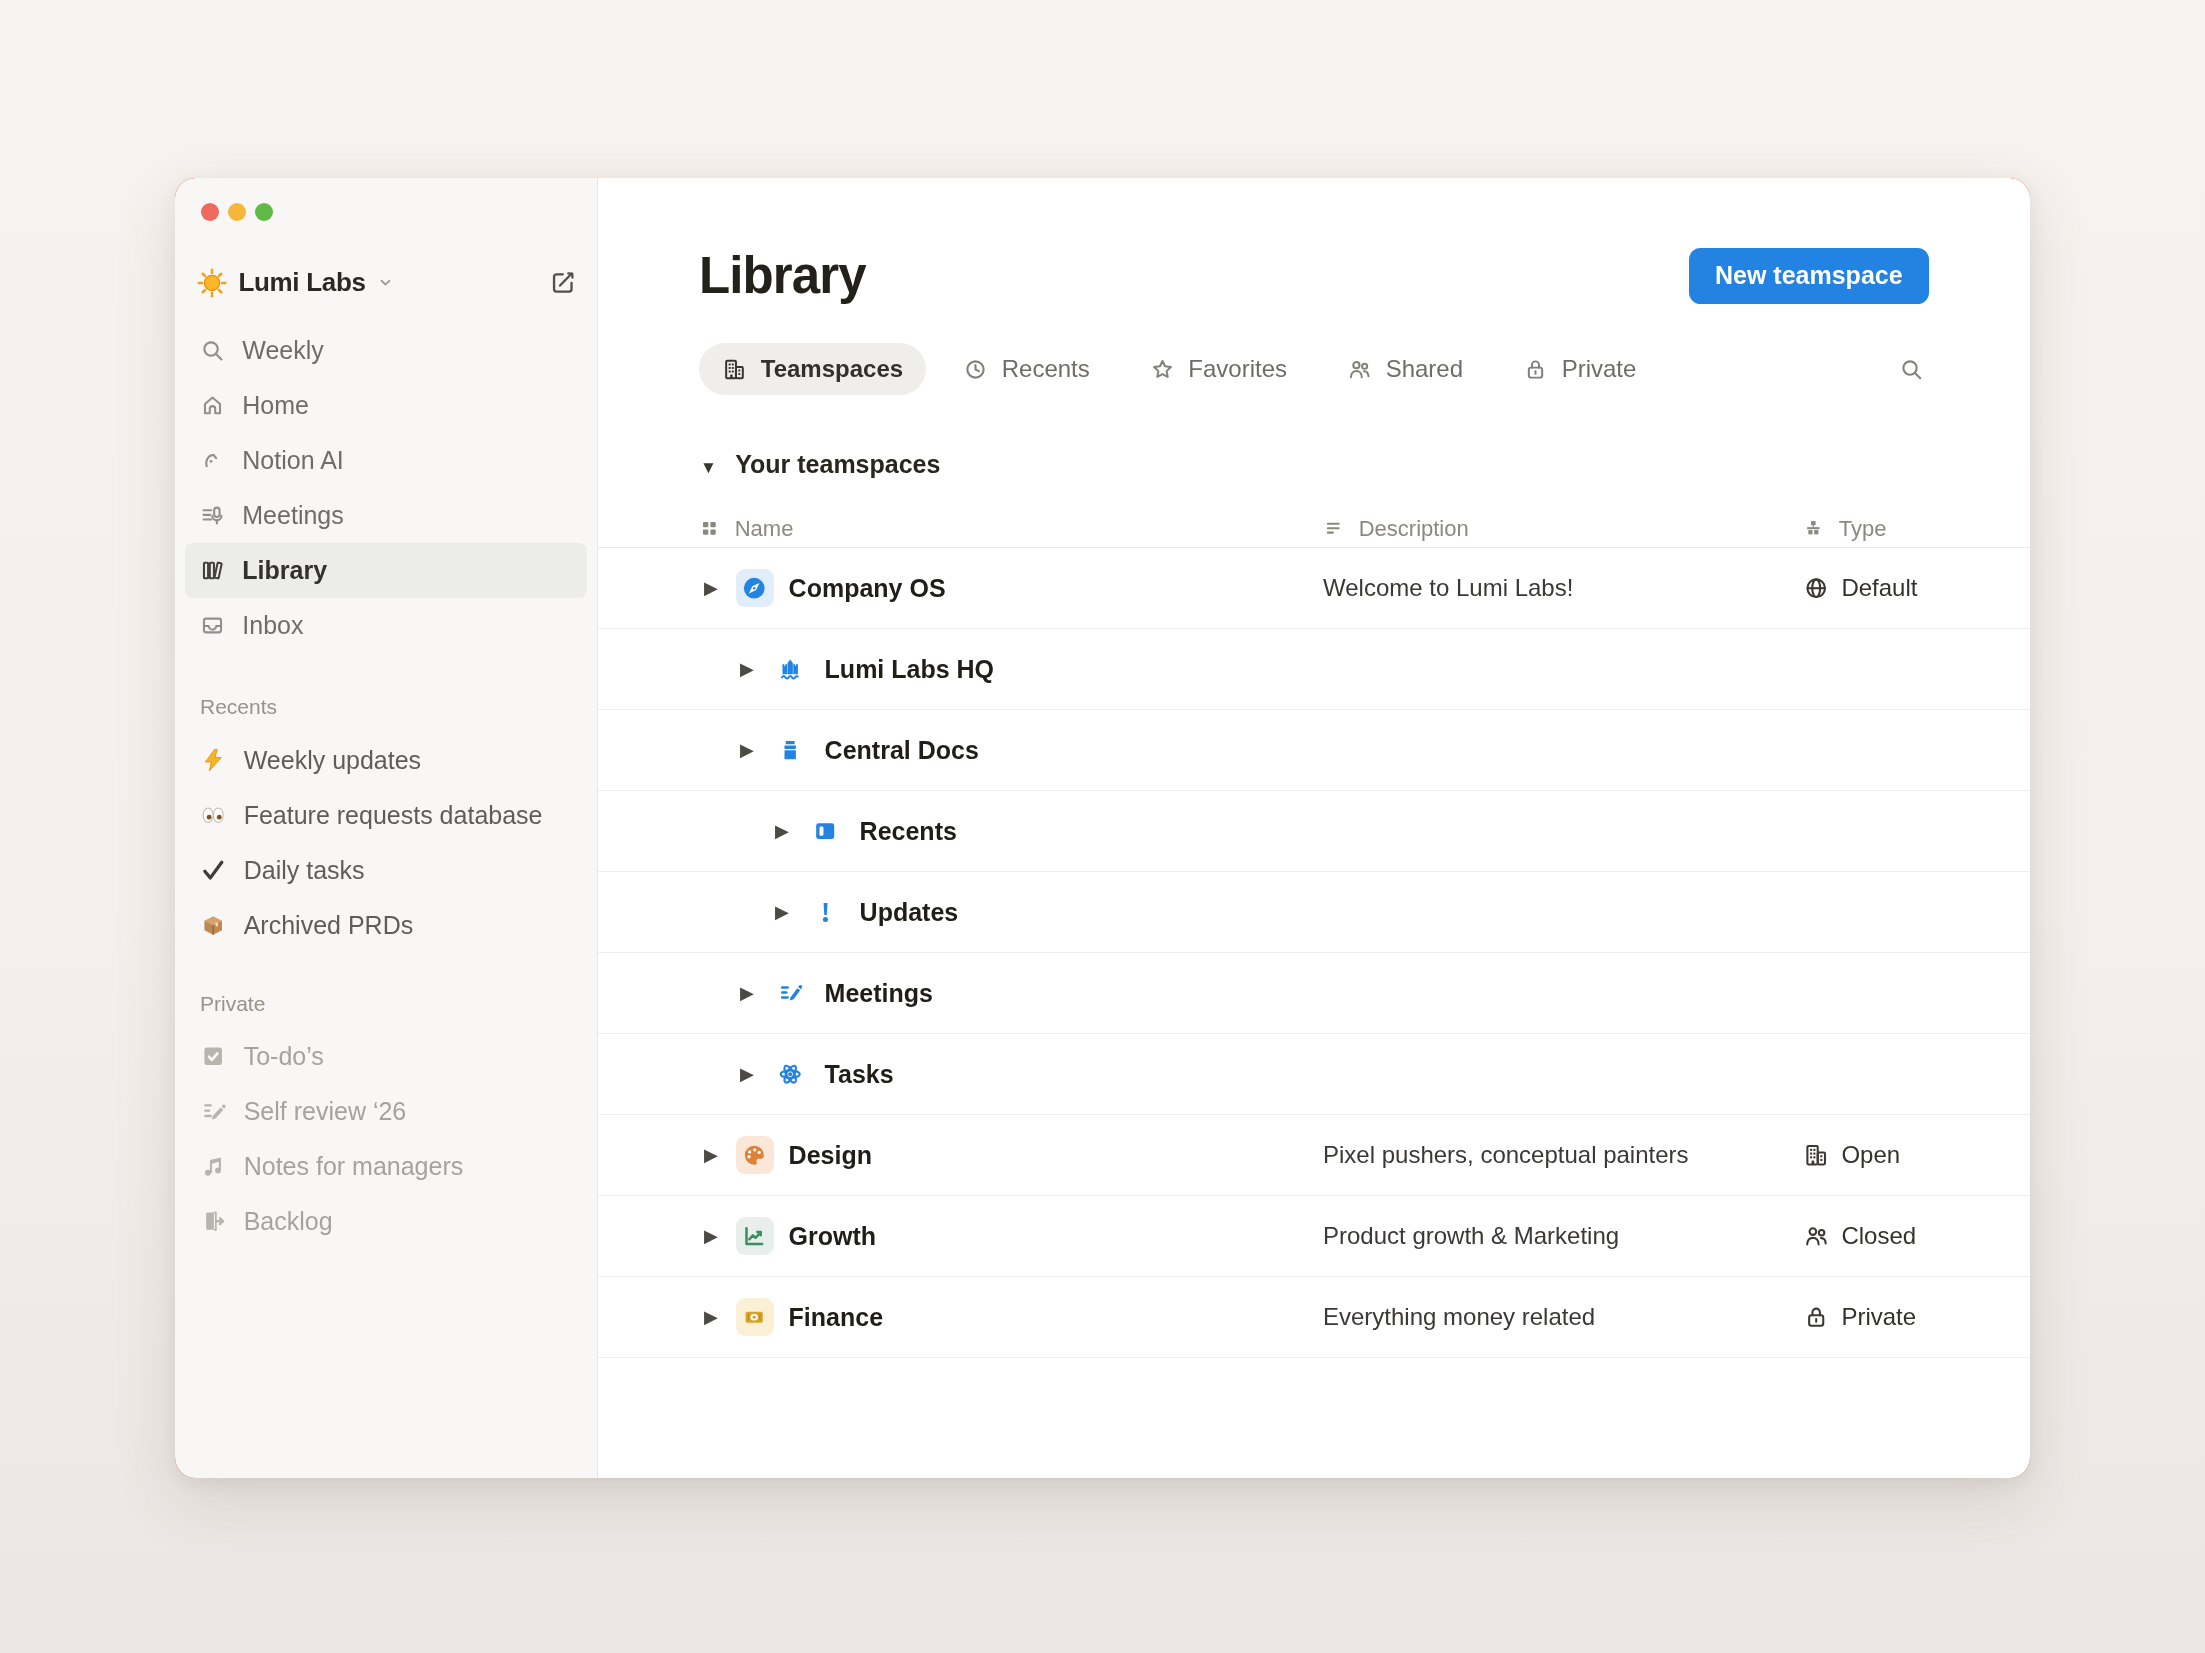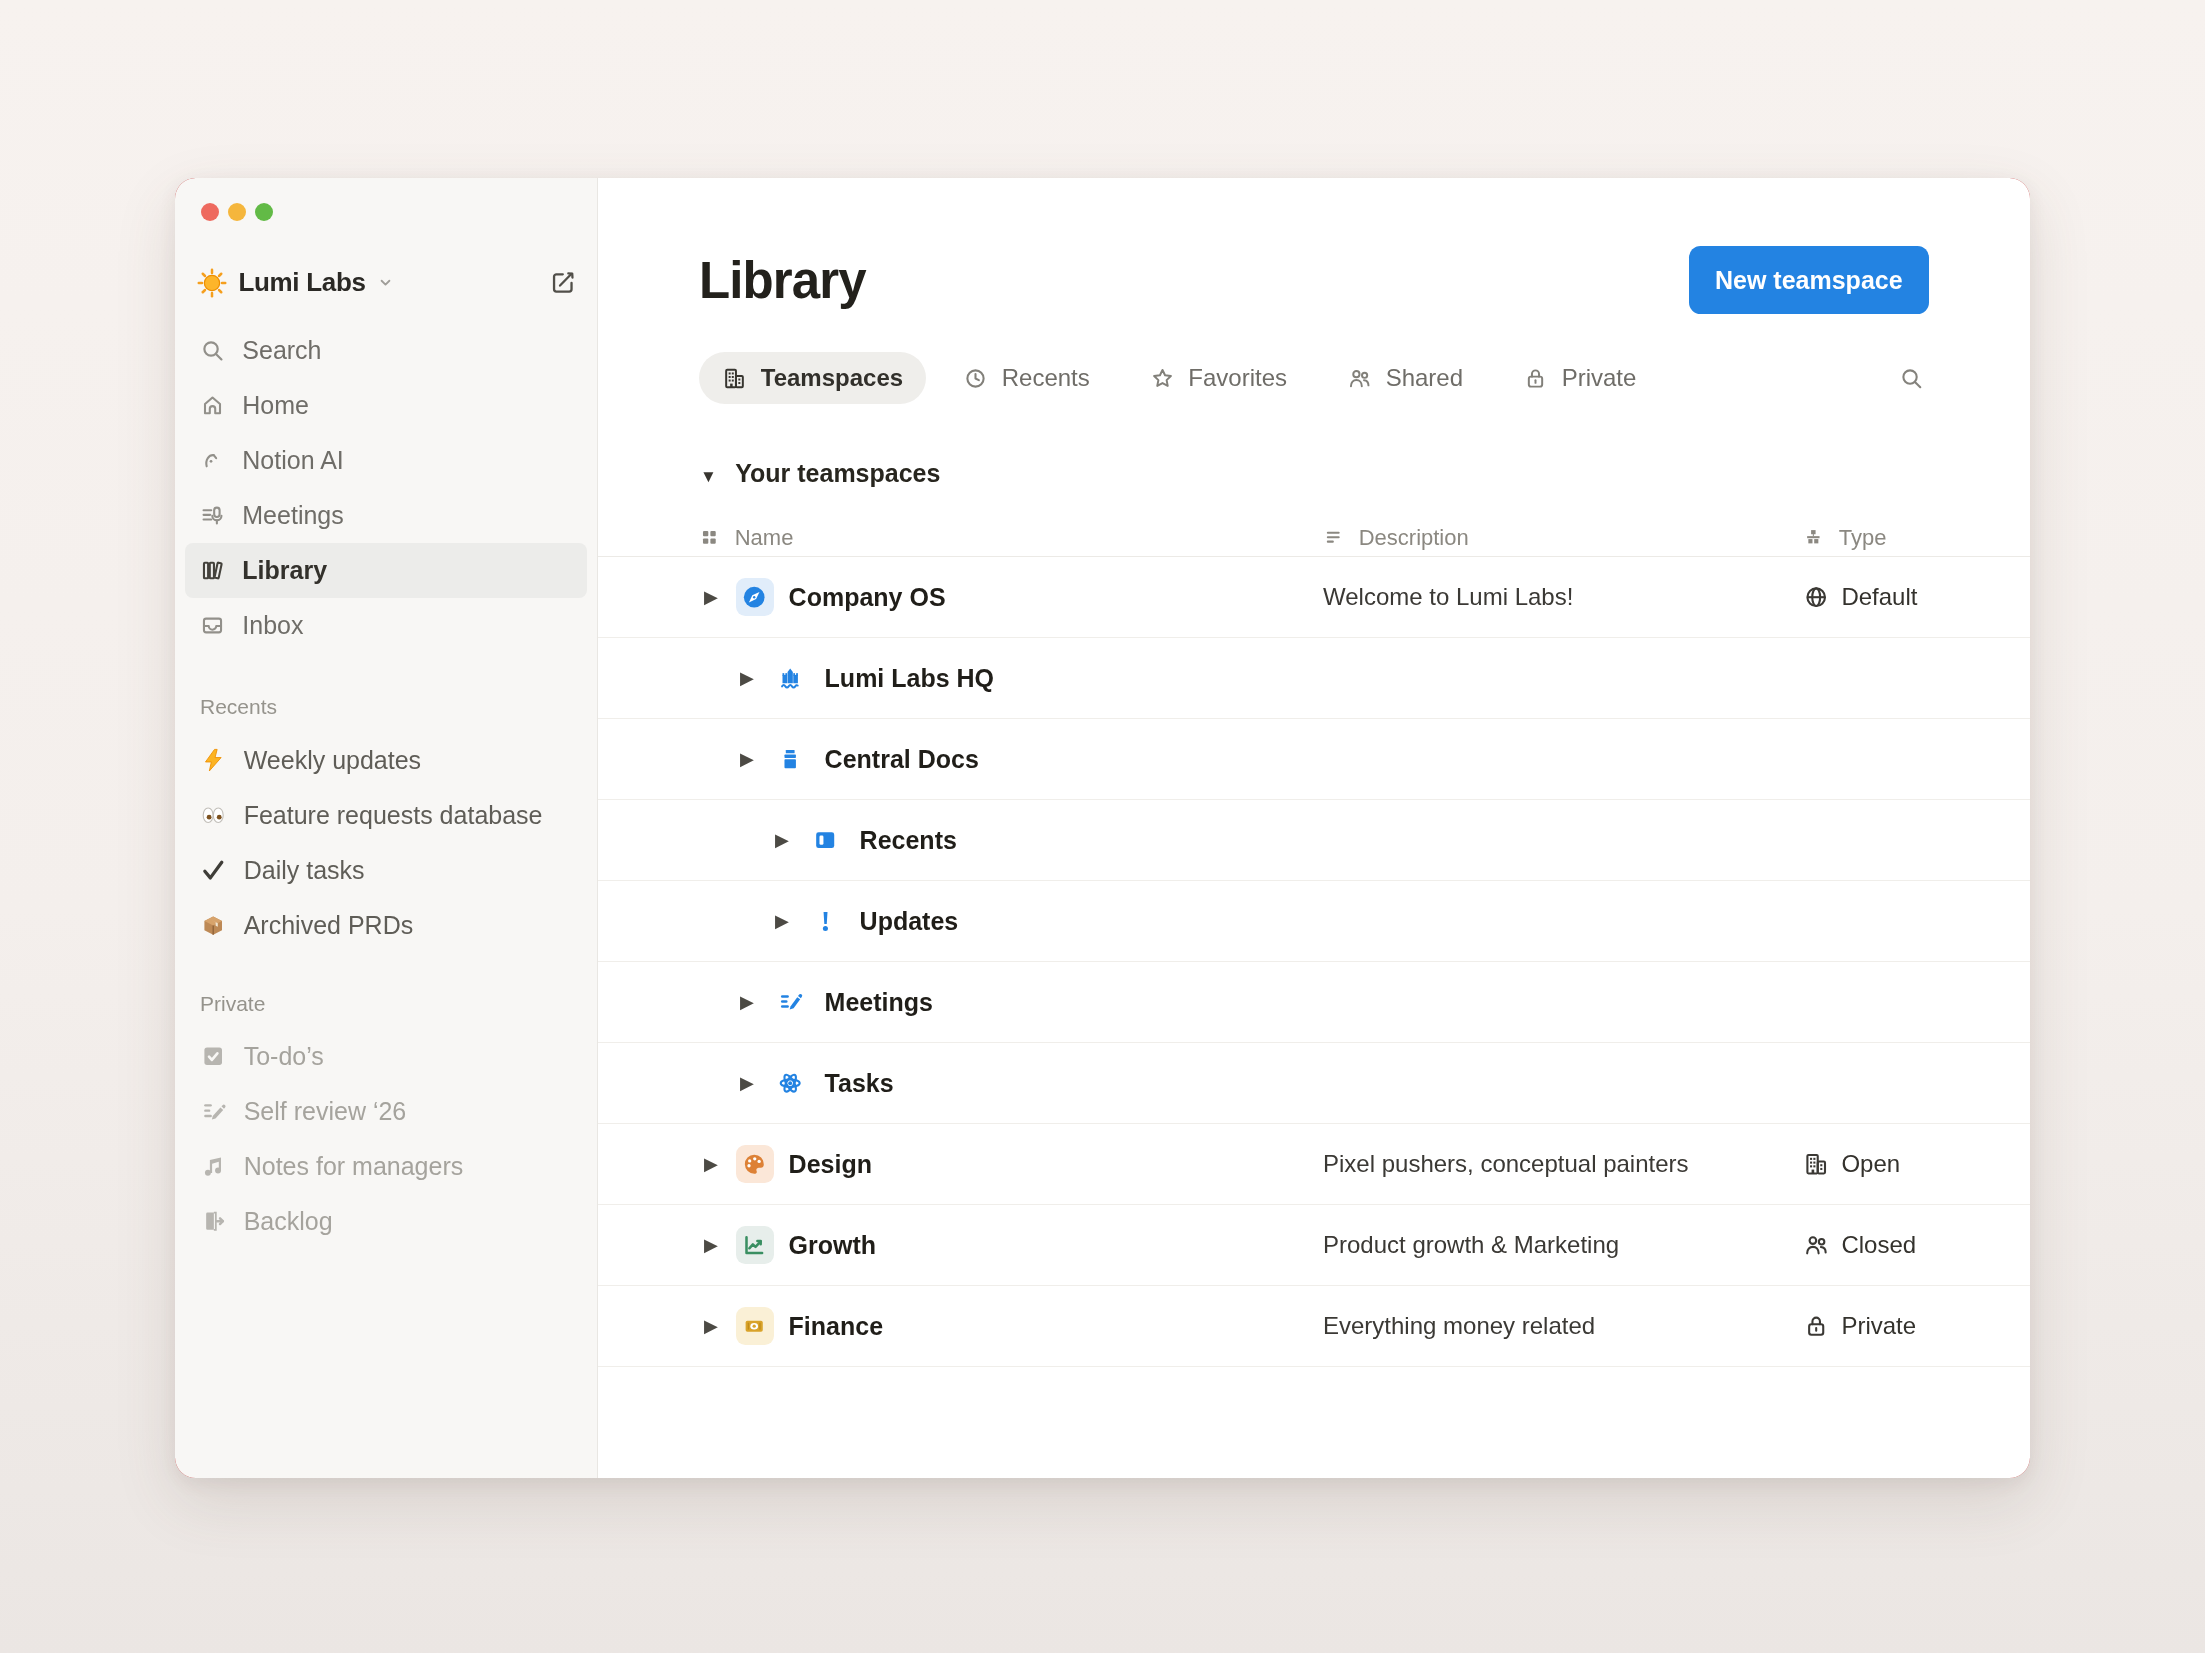--- a/index.html
+++ b/index.html
@@ -36,21 +36,21 @@
   .section.private-group { margin-top:30px; }
   .section-title { height:42px; padding-left:25px; display:flex; align-items:center; font-size:21px; color:#95938c; }
   .section-items { margin-top:4.6px; }
   .side-item { color:#5f5d57; }
   .private-group .side-item { color:#a5a39d; }
   
   .main { flex:1; position:relative; background:#fff; }
   .header-row { margin:68px 101px 0 101px; display:flex; align-items:center; justify-content:space-between; }
   .page-title { font-size:51px; font-weight:700; color:#23211c; letter-spacing:-0.9px; }
   .new-btn {
-    height:68px; padding:0 26.4px; border-radius:11.5px; border:none; background:#2383e2;
+    height:56px; padding:0 26.4px; border-radius:11.5px; border:none; background:#2383e2;
     color:#fff; font-size:25px; font-weight:600; font-family:inherit; cursor:pointer; display:flex; align-items:center;margin-left:48px;
   }
   .tabs-row { margin:38px 101px 0 101px; display:flex; align-items:center; }
   .tab { display:flex; align-items:center; gap:13.8px; padding:11px 23px; height:52px; border-radius:27.6px;
          font-size:24px; color:#6f6d68; cursor:pointer; margin-right:13.8px; }
   .tab svg { color:#82807a; }
   .tab.active { background:#efeeeb; color:#32302b; font-weight:600; }
   .tab.active svg { color:#37352f; }
   .tabs-search { margin-left:auto; color:#84827c; cursor:pointer; display:flex; padding:4.6px; }
   .group-row { margin:55px 101px 0 102px; display:flex; align-items:center; gap:18.4px;
@@ -118,21 +118,21 @@
         </svg>
       </span>
     </div>
 
     <nav class="nav">
       <div class="nav-item">
         <svg class="i44" viewBox="0 0 24 24">
           <circle cx="10.6" cy="10.6" r="6.4" fill="none" stroke="currentColor" stroke-width="2.1"></circle>
           <line x1="15.3" y1="15.3" x2="20.6" y2="20.6" stroke="currentColor" stroke-width="2.1" stroke-linecap="round"></line>
         </svg>
-        <span>Search</span>
+        <span>Weekly</span>
       </div>
       <div class="nav-item">
         <svg class="i44" viewBox="0 0 24 24">
           <path d="M4.8 10.6 L12 4.4 L19.2 10.6 V19.5 H14.6 V15.2 a2.6 2.6 0 0 0 -5.2 0 V19.5 H4.8 Z" fill="none" stroke="currentColor" stroke-width="2" stroke-linejoin="round" stroke-linecap="round"></path>
         </svg>
         <span>Home</span>
       </div>
       <div class="nav-item">
         <svg class="i44" viewBox="0 0 24 24">
           <g fill="none" stroke="currentColor" stroke-width="2" stroke-linecap="round">

